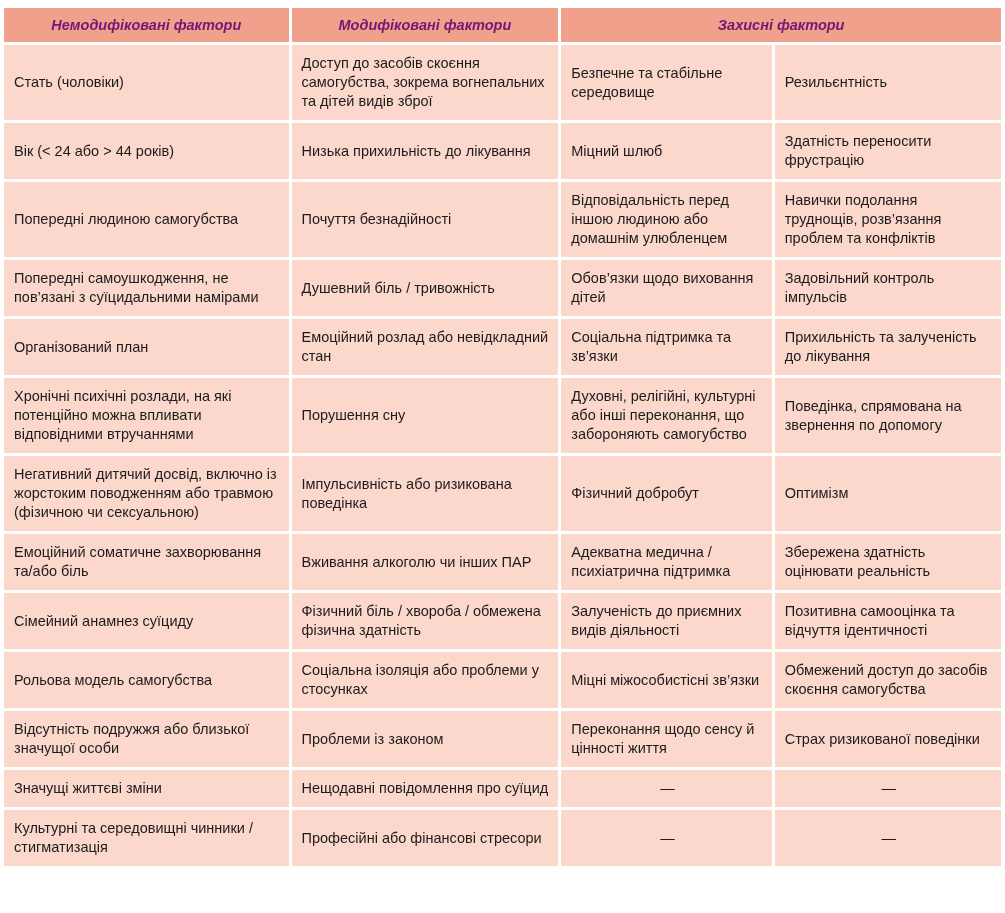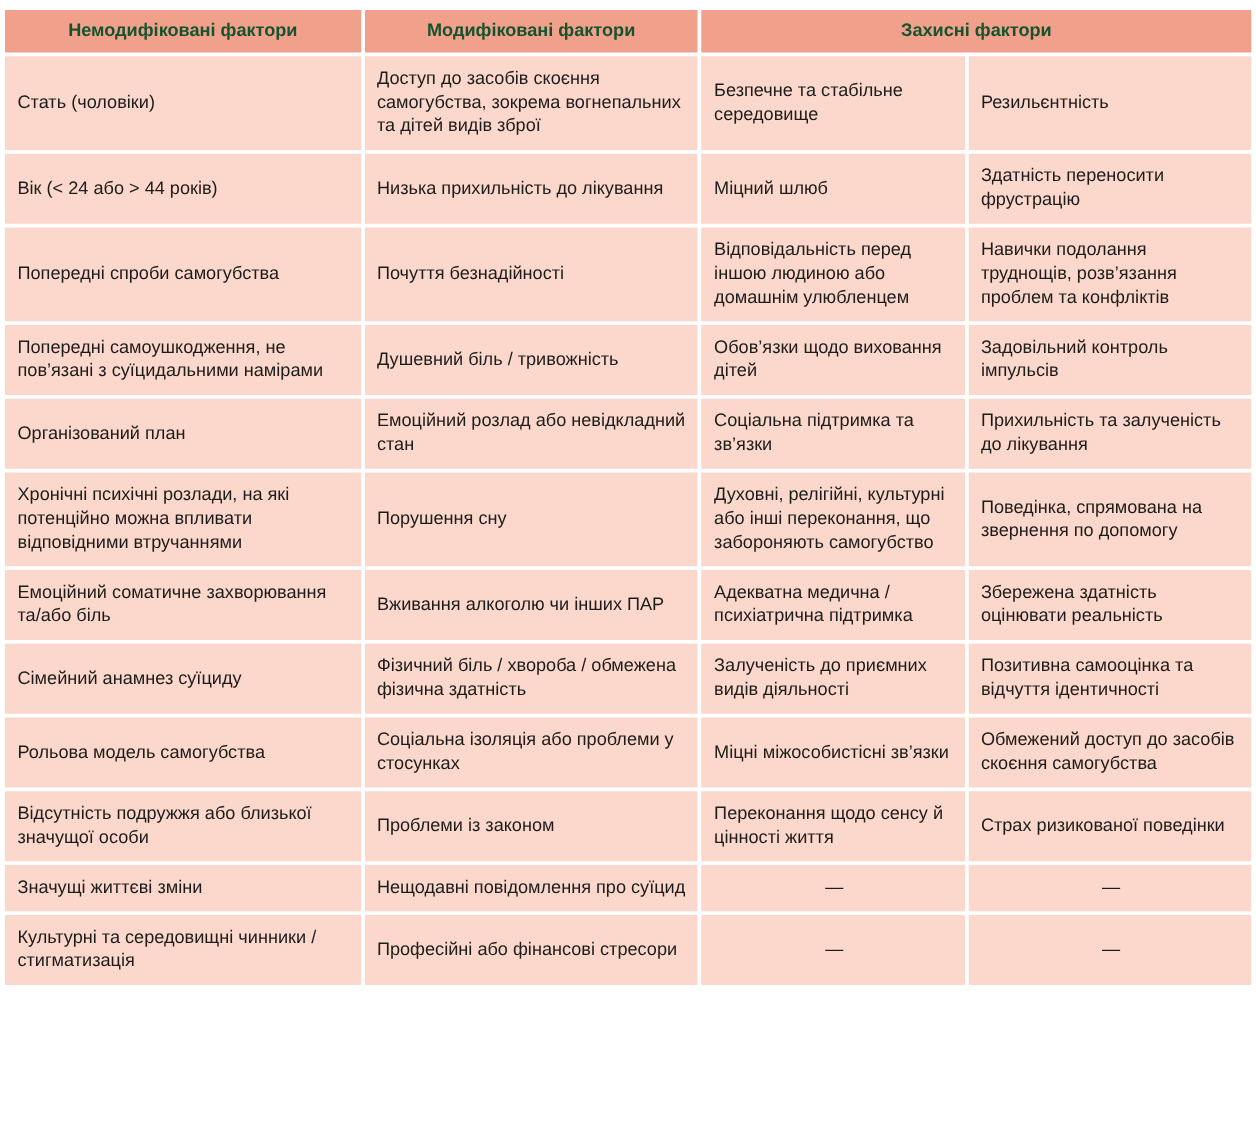--- a/index.html
+++ b/index.html
@@ -28,21 +28,22 @@
   col.c3 { width: 21.3%; }
   col.c4 { width: 22.9%; }
   th {
     background: #f1a18b;
     font-weight: bold;
     font-size: 14.5px;
     line-height: 18px;
     text-align: center;
     vertical-align: middle;
     padding: 8px 6px;
-    color: #14532d;
+    color: #701a75;
+    font-style: italic;
   }
   td {
     background: #fbd8cb;
     font-size: 14.5px;
     line-height: 19px;
     vertical-align: middle;
     text-align: left;
     padding: 9px 8px 9px 10px;
     color: #1c1c1c;
   }
@@ -75,21 +76,21 @@
         <td>Безпечне та стабільне середовище</td>
         <td>Резильєнтність</td>
       </tr>
       <tr>
         <td>Вік (&lt; 24 або &gt; 44 років)</td>
         <td>Низька прихильність до лікування</td>
         <td>Міцний шлюб</td>
         <td>Здатність переносити фрустрацію</td>
       </tr>
       <tr>
-        <td>Попередні спроби самогубства</td>
+        <td>Попередні людиною самогубства</td>
         <td>Почуття безнадійності</td>
         <td>Відповідальність перед іншою людиною або домашнім улюбленцем</td>
         <td>Навички подолання труднощів, розв’язання проблем та конфліктів</td>
       </tr>
       <tr>
         <td>Попередні самоушкодження, не пов’язані з суїцидальними намірами</td>
         <td>Душевний біль / тривожність</td>
         <td>Обов’язки щодо виховання дітей</td>
         <td>Задовільний контроль імпульсів</td>
       </tr>
@@ -97,20 +98,26 @@
         <td>Організований план</td>
         <td>Емоційний розлад або невідкладний стан</td>
         <td>Соціальна підтримка та зв’язки</td>
         <td>Прихильність та залученість до лікування</td>
       </tr>
       <tr>
         <td>Хронічні психічні розлади, на які потенційно можна впливати відповідними втручаннями</td>
         <td>Порушення сну</td>
         <td>Духовні, релігійні, культурні або інші переконання, що забороняють самогубство</td>
         <td>Поведінка, спрямована на звернення по допомогу</td>
+      </tr>
+      <tr>
+        <td>Негативний дитячий досвід, включно із жорстоким поводженням або травмою (фізичною чи сексуальною)</td>
+        <td>Імпульсивність або ризикована поведінка</td>
+        <td>Фізичний добробут</td>
+        <td>Оптимізм</td>
       </tr>
       <tr>
         <td>Емоційний соматичне захворювання та/або біль</td>
         <td>Вживання алкоголю чи інших ПАР</td>
         <td>Адекватна медична / психіатрична підтримка</td>
         <td>Збережена здатність оцінювати реальність</td>
       </tr>
       <tr>
         <td>Сімейний анамнез суїциду</td>
         <td>Фізичний біль / хвороба / обмежена фізична здатність</td>

